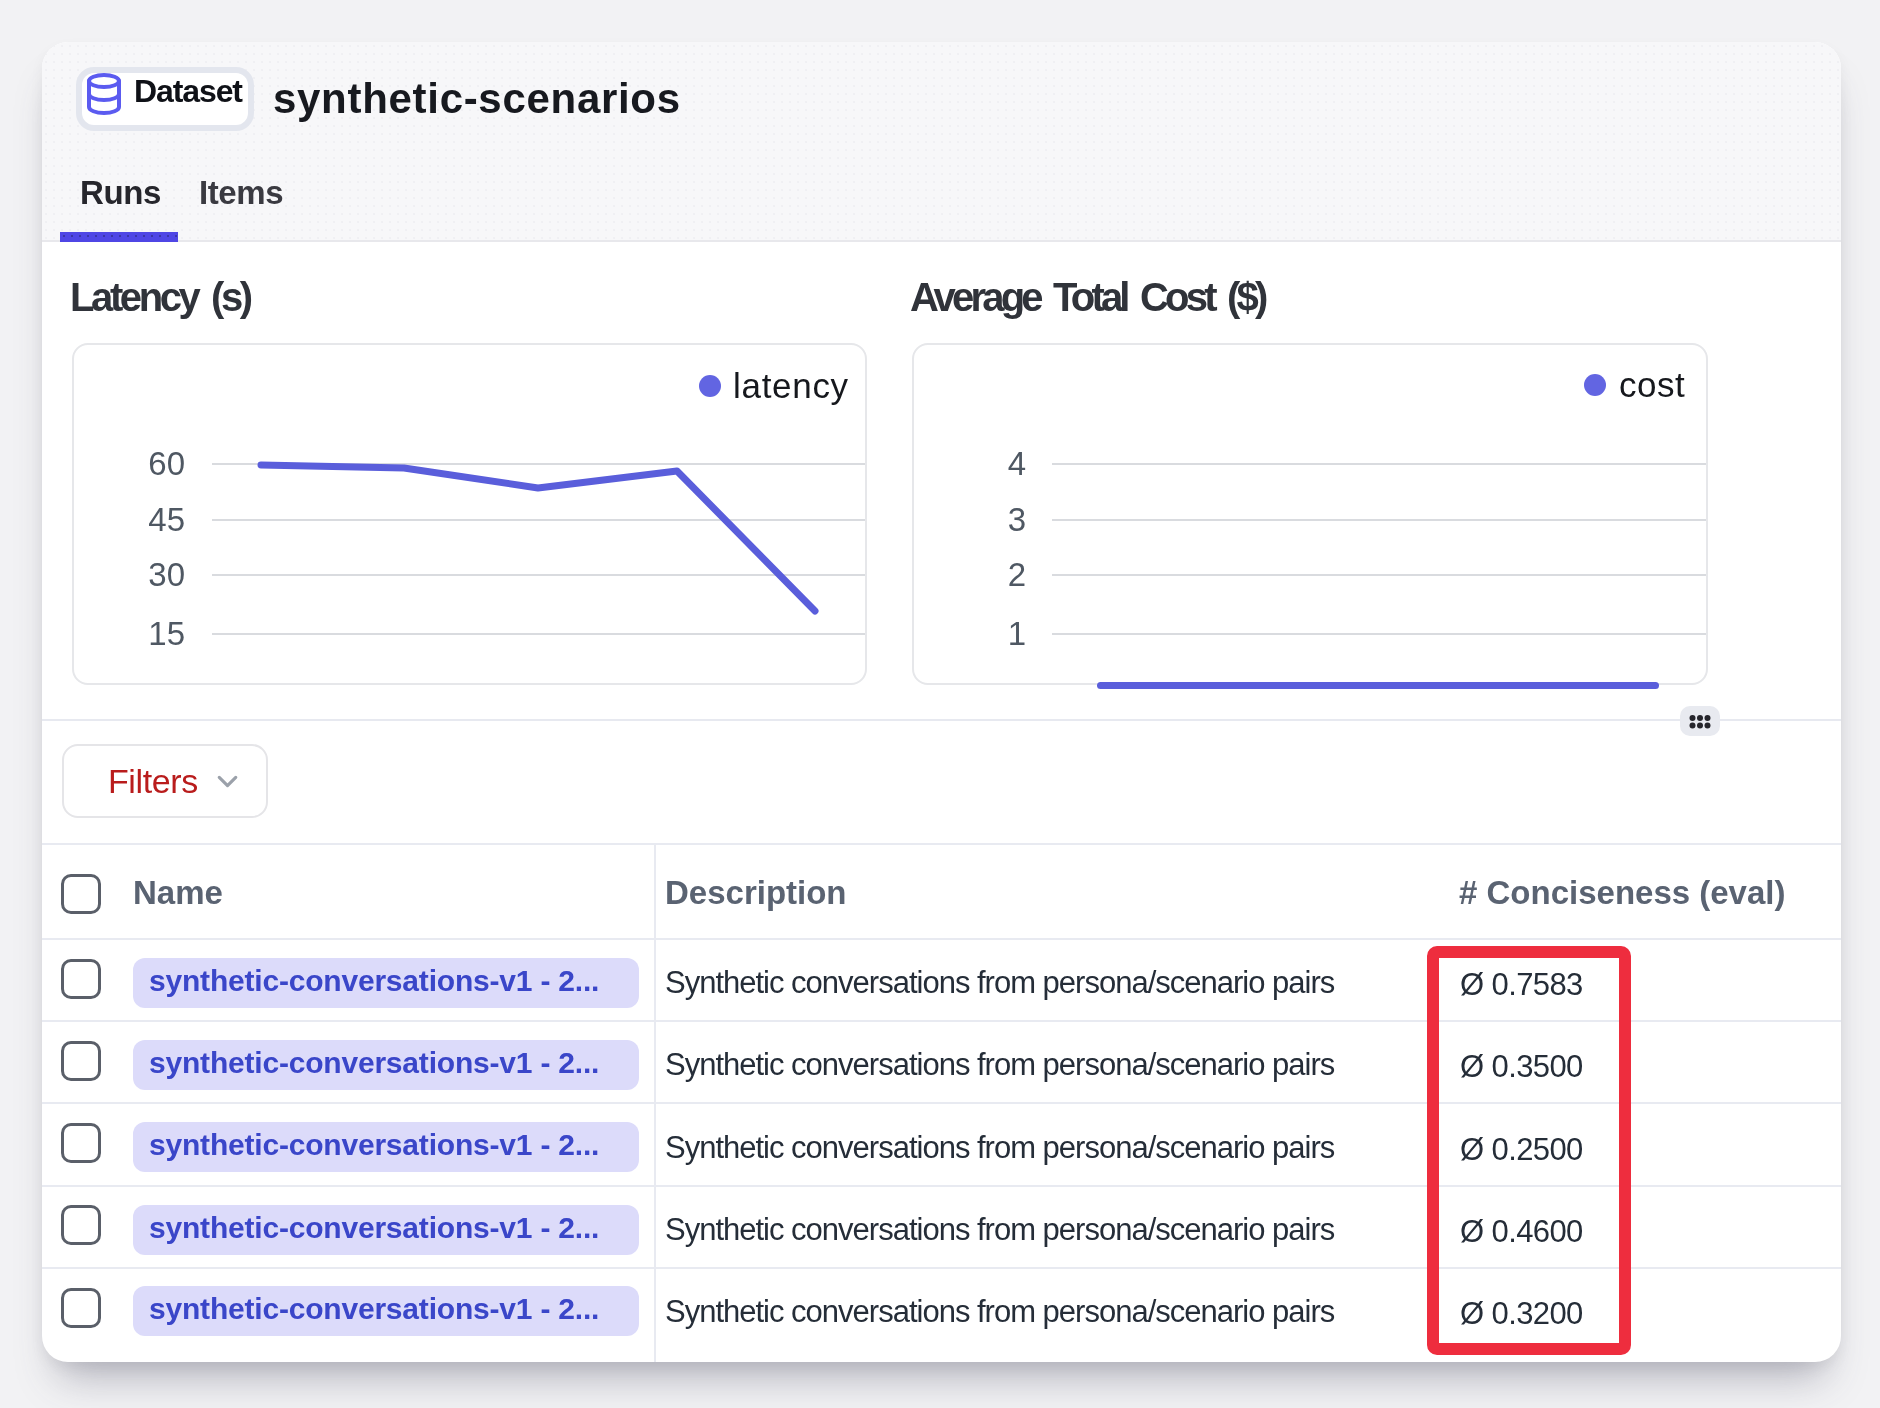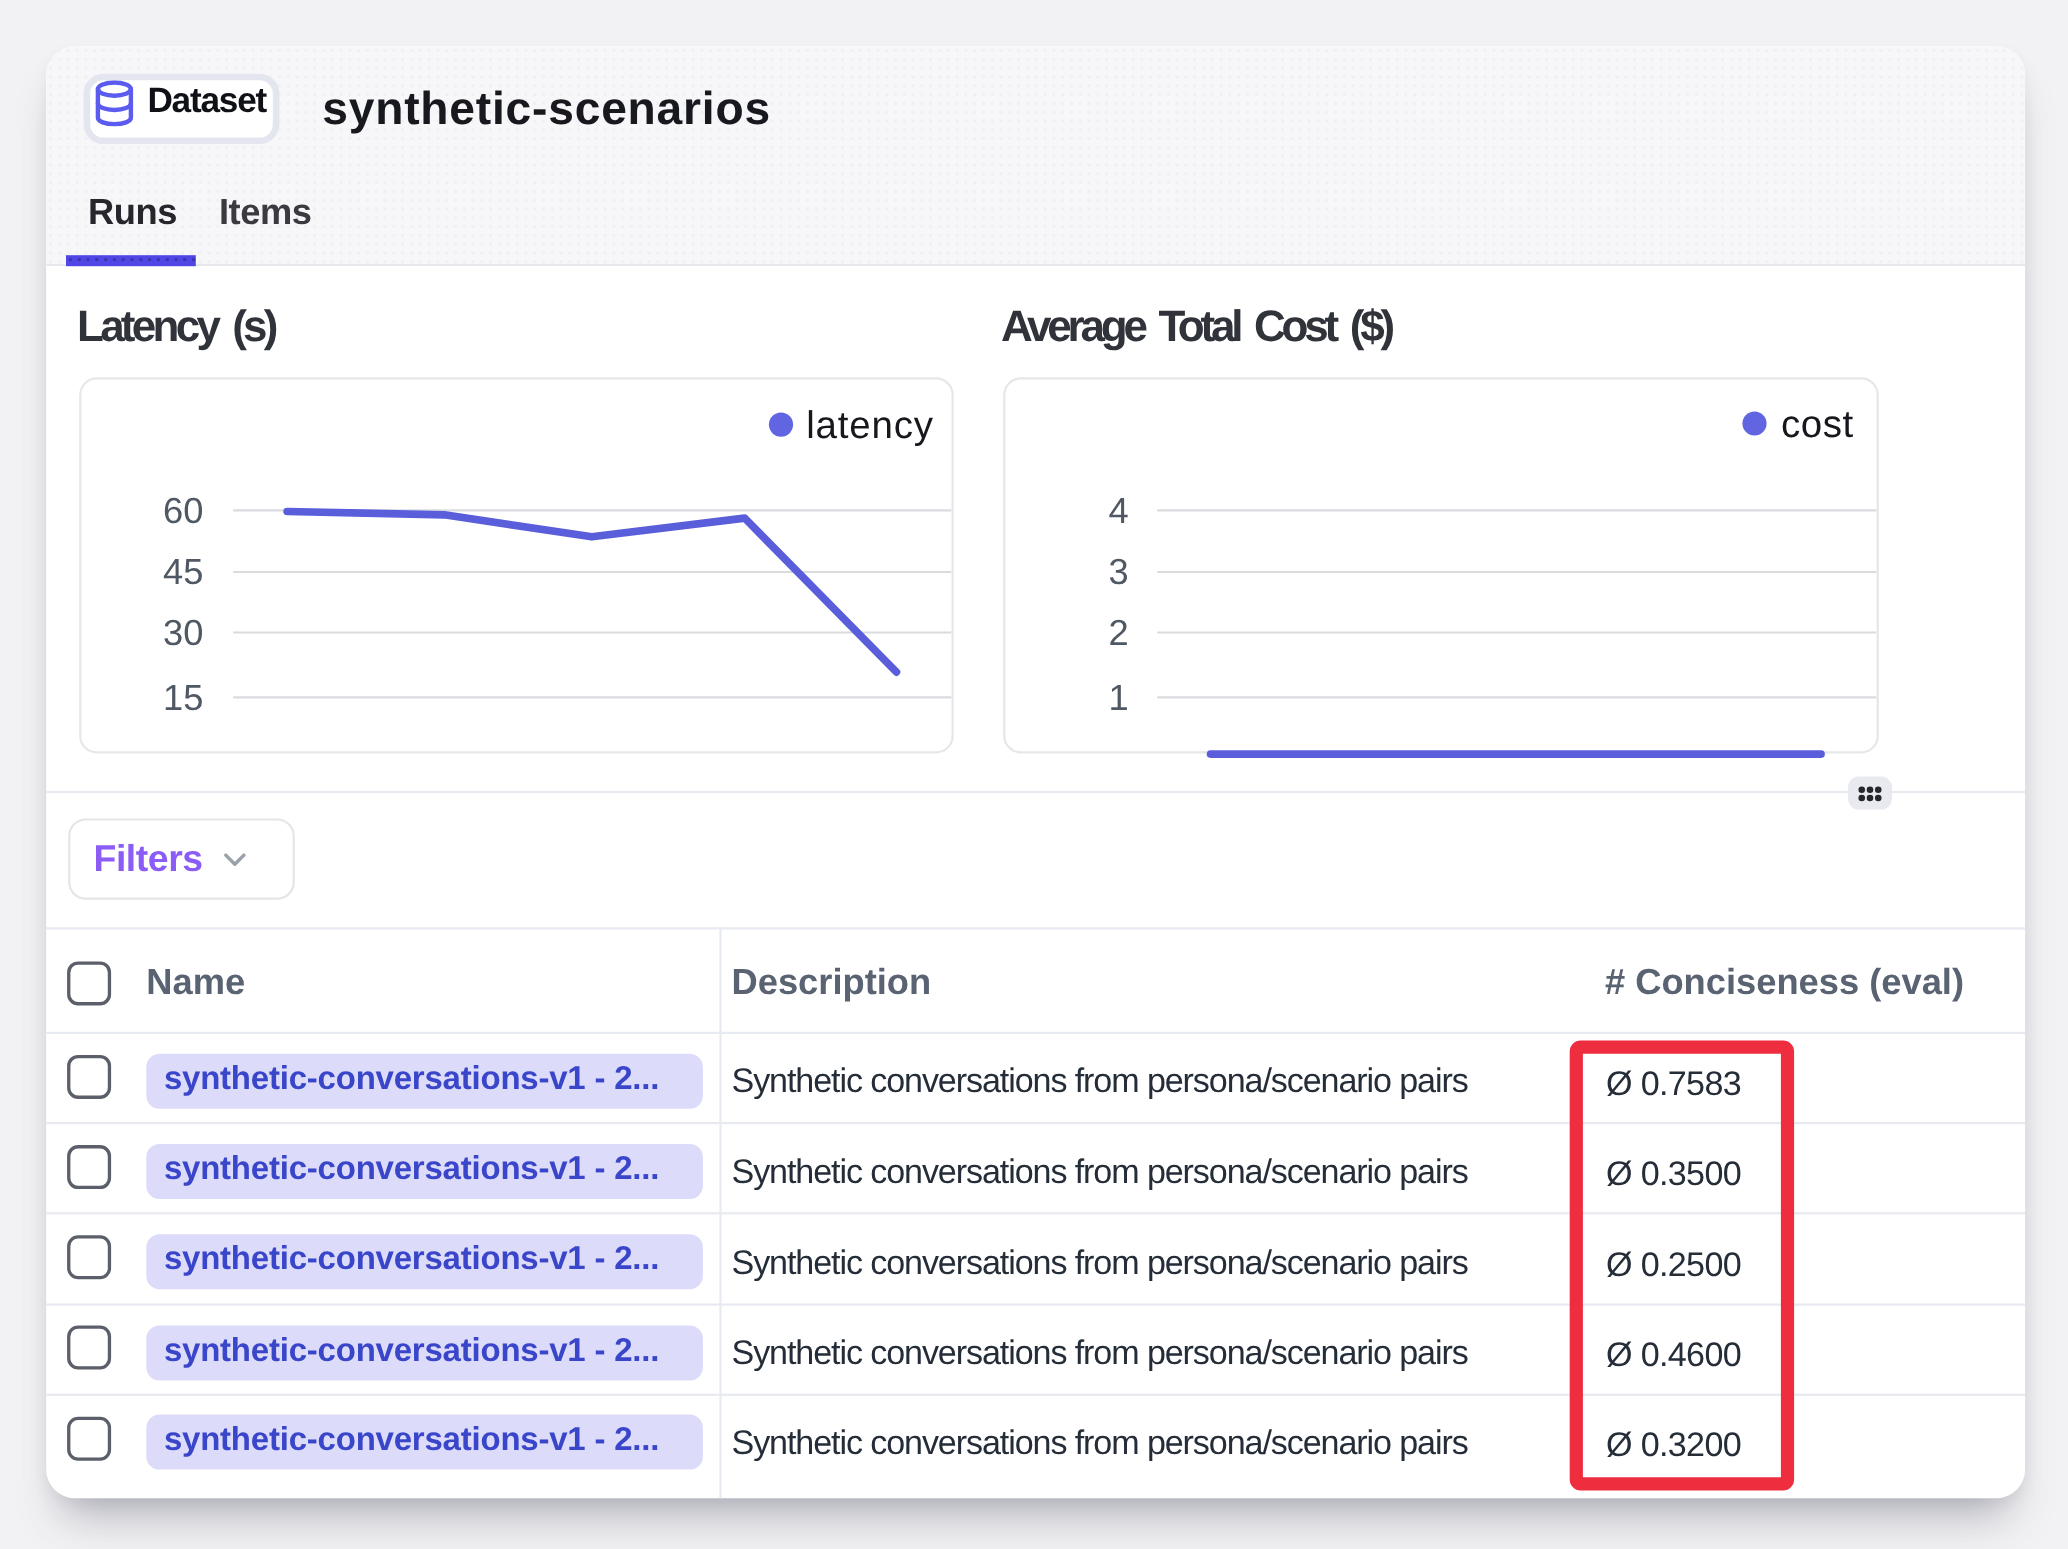--- a/index.html
+++ b/index.html
@@ -20,41 +20,41 @@
 }
 .badge {
   position:absolute; left:34px; top:25px; width:178px; height:64px;
   background:#ffffff; border:6px solid #e3e6ee; border-radius:18px;
   display:flex; 
 }
 .badge svg { margin-left:4px; }
 .badge span { font-size:32px; font-weight:700; color:#0f1117; margin-left:12px; letter-spacing:-1.1px; }
 .title {
   position:absolute; left:231px; top:33px; font-size:42px; font-weight:700;
-  color:#17191f; letter-spacing:0.7px; line-height:48px;margin-left:20px;
+  color:#17191f; letter-spacing:0.7px; line-height:48px;
 }
 .tab { position:absolute; top:132px; font-size:33px; font-weight:600; color:#3a3a41; letter-spacing:-0.4px; }
 .tab.runs { left:38px; color:#26262c; }
 .tab.items { left:157px;text-align:center; }
 .tabbar { position:absolute; left:18px; top:190px; width:118px; height:10px; background:#4f46e5; }
 .tabbar::after { content:""; position:absolute; inset:0;
   background-image: radial-gradient(circle, rgba(20,20,60,0.35) 1.45px, transparent 1.55px);
   background-size: 8px 8px; }
 
 .ctitle { position:absolute; top:233px; font-size:40px; font-weight:700; color:#30333a; letter-spacing:-2.8px; word-spacing:6px; }
 .panel { position:absolute; top:301px; height:342px; background:#fff; border:2px solid #e6e7ea; border-radius:16px; }
 .divider2 { position:absolute; left:0; top:677px; width:100%; height:2px; background:#e7e9f0; }
 .handle { position:absolute; left:1638px; top:664px; width:40px; height:30px; background:#e8eaf0; border-radius:10px; }
 
 .filters {
   position:absolute; left:20px; top:702px; width:206px; height:74px;
   border:2px solid #e5e5e8; border-radius:16px; background:#fff;
   display:flex; align-items:center;
 }
-.filters span { font-size:34px; font-weight:700; color:#8b5cf6; margin-left:21px; letter-spacing:-0.4px;}
+.filters span { font-size:34px; font-weight:400; color:#b91c1c; margin-left:44px; letter-spacing:-0.4px;}
 .filters svg { margin-left:13px; }
 
 .t-topline { position:absolute; left:0; top:801px; width:100%; height:2px; background:#e8eaf1; }
 .t-vline { position:absolute; left:612px; top:801px; width:2px; height:519px; background:#e8eaf1; }
 .rowline { position:absolute; left:0; width:100%; height:2px; background:#e8eaf1; }
 .th { position:absolute; font-size:33px; font-weight:600; color:#5a6372; letter-spacing:0px; }
 .cbox { position:absolute; left:19px; width:40px; height:40px; border:3px solid #5a5f69; border-radius:10px; background:#fff; }
 .pill {
   position:absolute; left:91px; width:506px; height:50px; background:#dcdbfa; border-radius:12px;
   display:flex; align-items:center; justify-content:flex-start; padding-left:16px; padding-bottom:5px;

